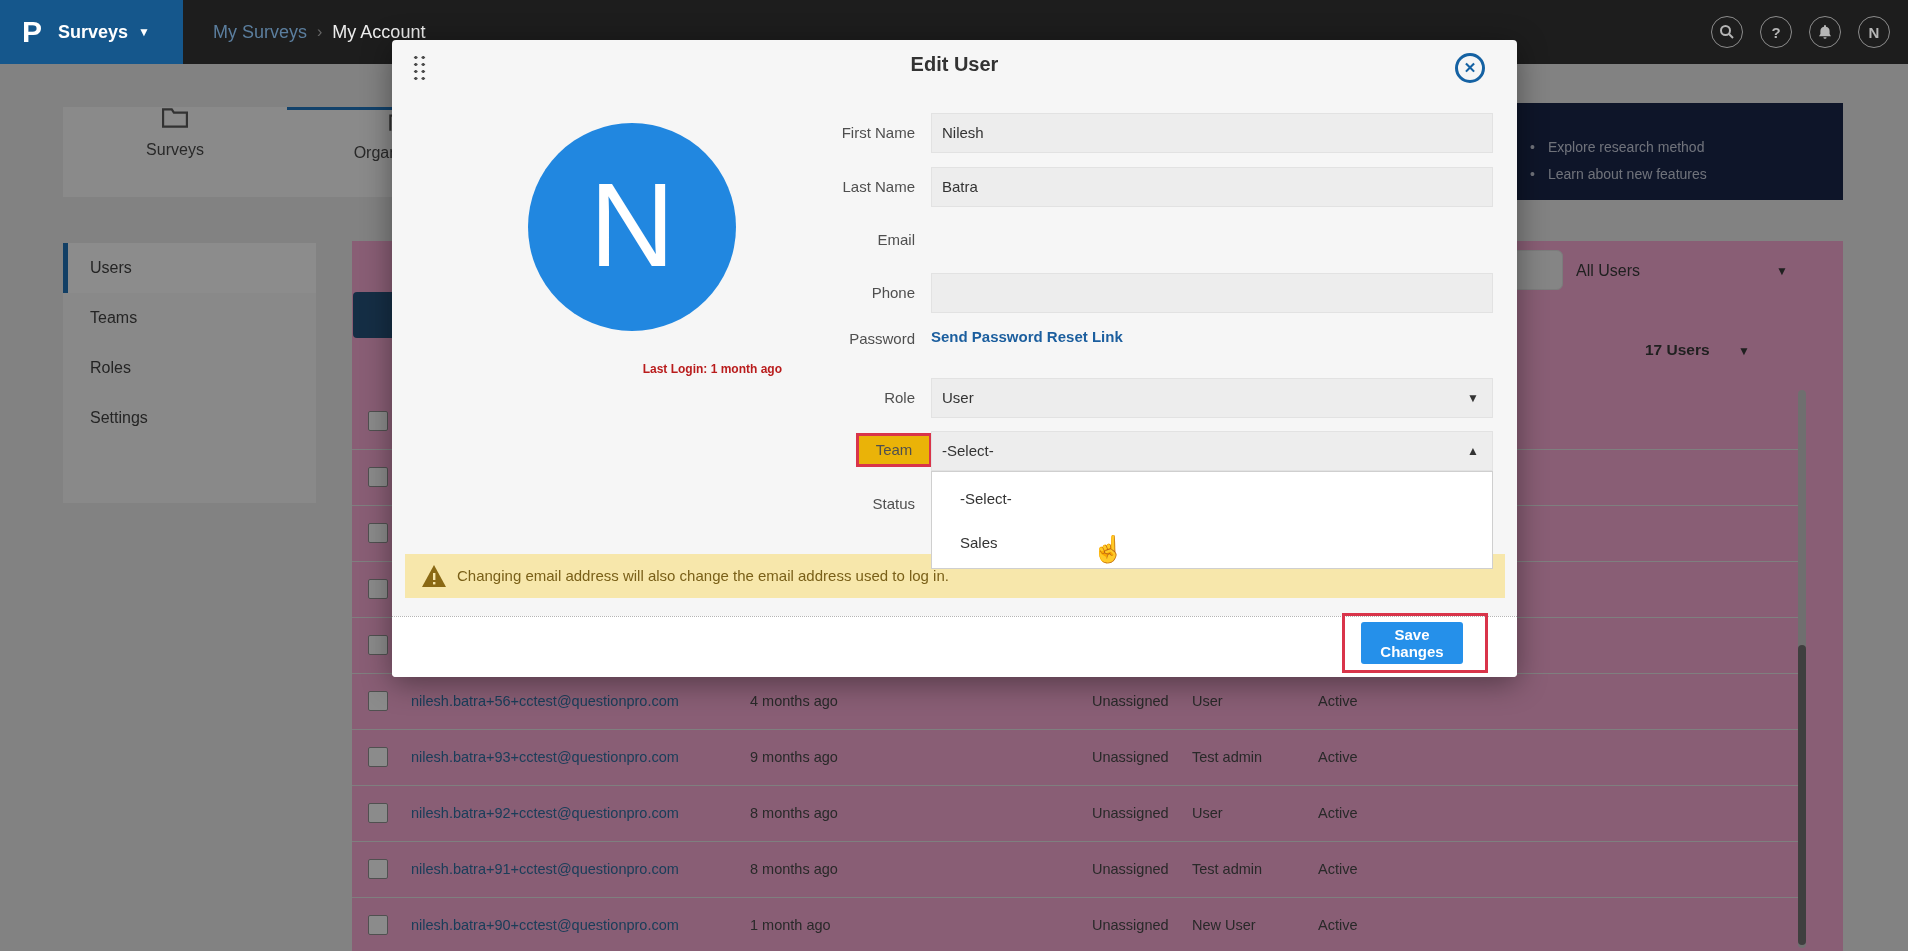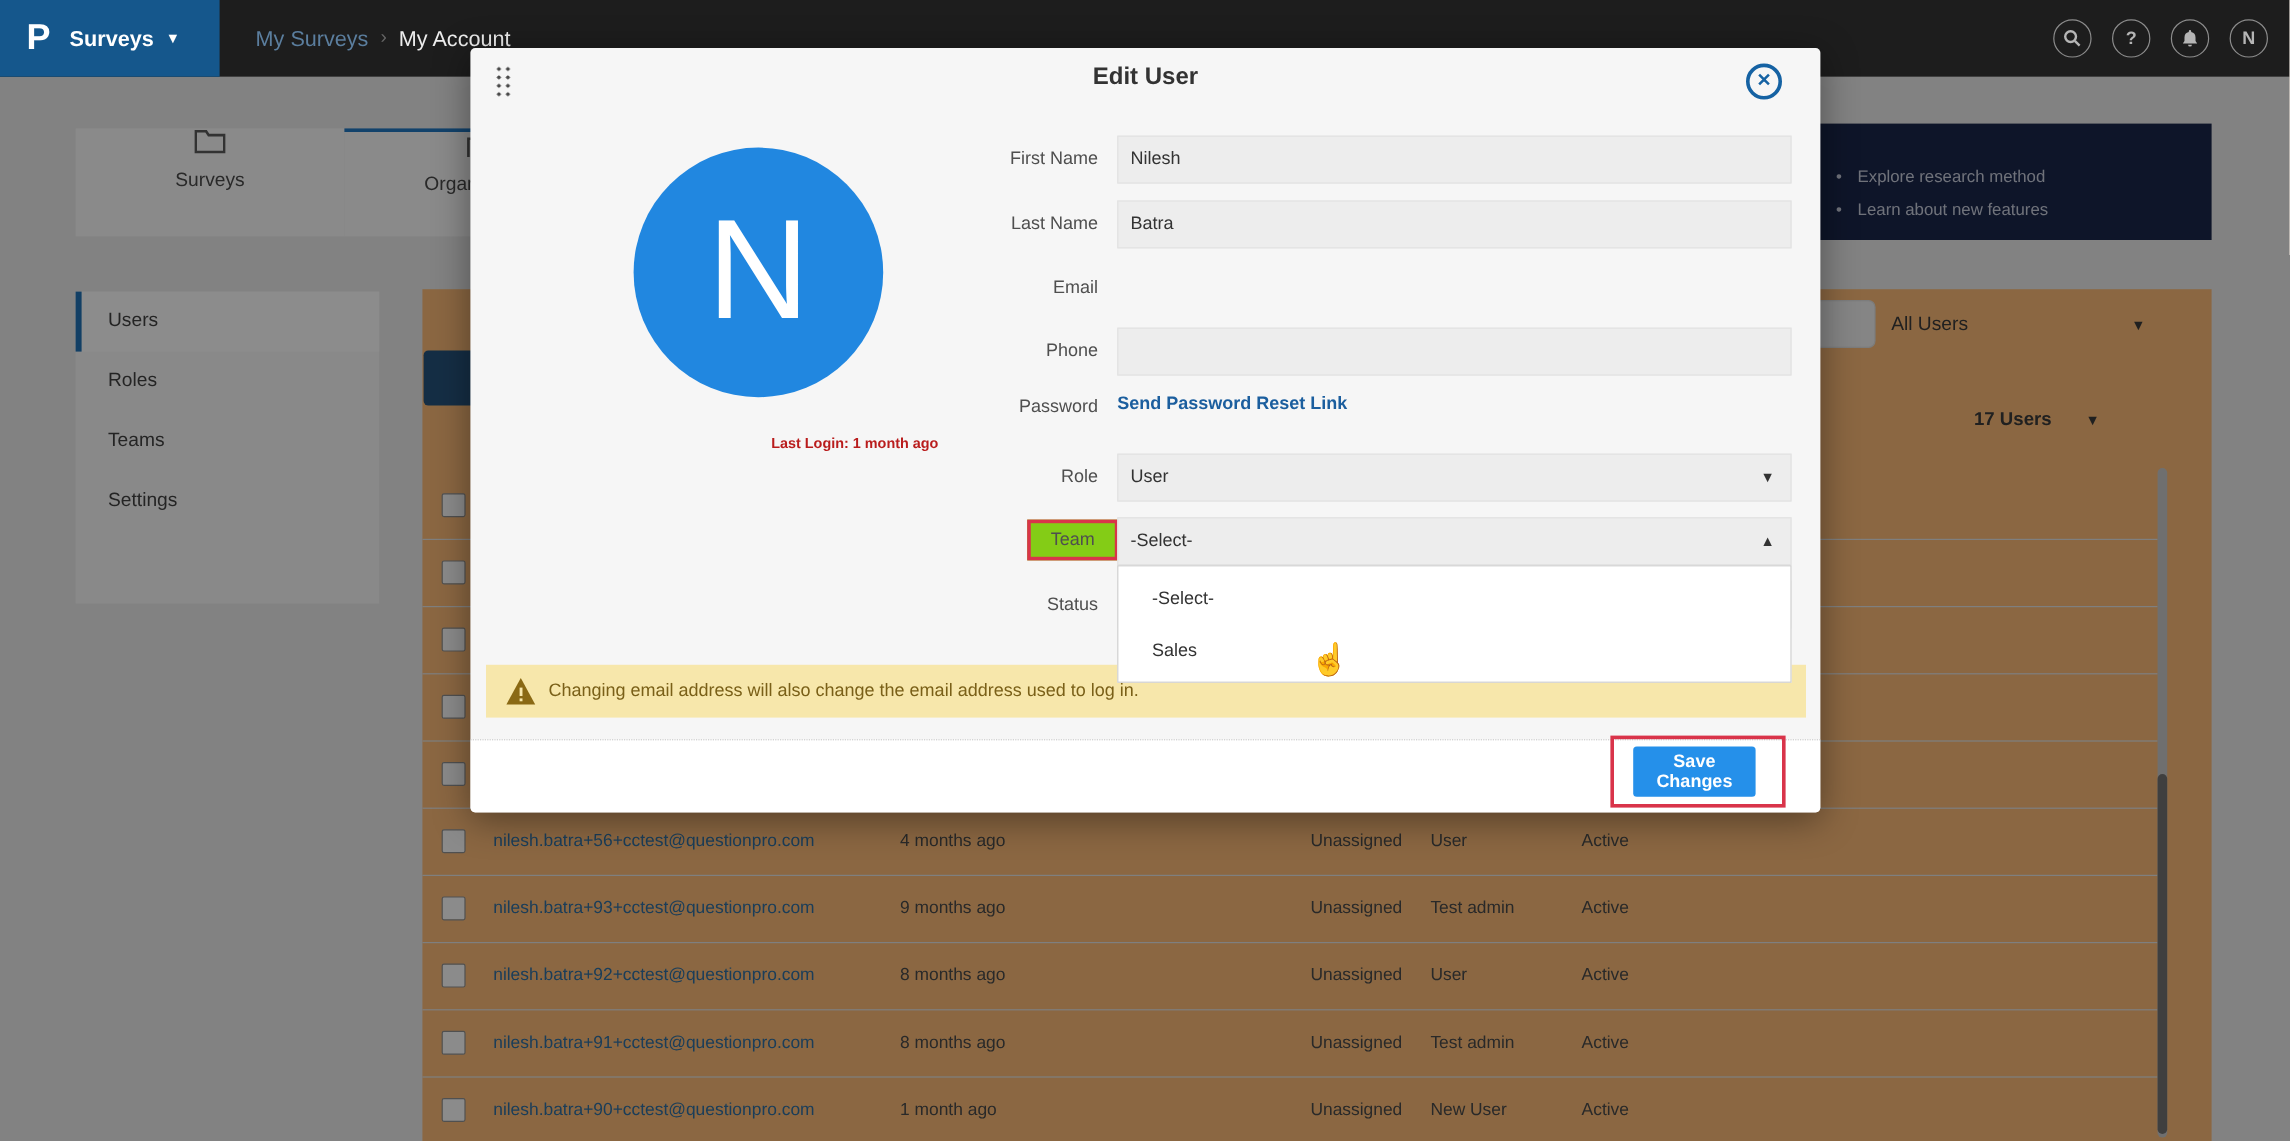--- a/index.html
+++ b/index.html
@@ -23,21 +23,21 @@
   .tab { position:absolute; top:107px; height:90px; width:224px; background:#fbfbfb; text-align:center; cursor:pointer; }
   .tab-surveys { left:63px; }
   .tab-org { left:287px; border-top:3px solid #1a73c0; }
   .tab .tab-icon { margin-top:16px; }
   .tab .tab-label { display:block; margin-top:8px; font-size:16px; color:#444; }
 
   .promo { position:absolute; left:1490px; top:103px; width:353px; height:97px; background:#121f45; z-index:5; padding:36px 0 0 58px; }
   .promo-item { color:#c9cede; font-size:14px; margin-bottom:11px; position:relative; cursor:pointer; }
   .promo-item::before { content:"•"; position:absolute; left:-18px; color:#c9cede; }
 
-  .card { position:absolute; left:352px; top:241px; width:1491px; height:710px; background:#fdba74; }
+  .card { position:absolute; left:352px; top:241px; width:1491px; height:710px; background:#f9a8d4; }
   .hidden-action-btn { position:absolute; left:1px; top:51px; width:108px; height:46px; background:#1f4e79; border-radius:4px; cursor:pointer; }
   .search-input { position:absolute; left:1081px; top:9px; width:130px; height:40px; background:#f1f1f1; border:1px solid #e0e0e0; border-radius:6px; }
   .all-users { position:absolute; left:1218px; top:11px; width:230px; height:38px; font-size:16px; color:#333; line-height:38px; padding-left:6px; cursor:pointer; }
   .all-users .caret { position:absolute; right:12px; top:0; font-size:12px; color:#333; }
   .user-count { position:absolute; left:1293px; top:100px; font-size:15.5px; font-weight:bold; color:#333; cursor:pointer; }
   .user-count .caret { margin-left:24px; font-size:12px; }
 
   .rows { position:absolute; left:0; top:153px; width:1446px; }
   .t-row { position:relative; height:56px; border-bottom:1px solid #e6e6e6; font-size:14.5px; }
   .chk { position:absolute; left:16px; top:17px; width:20px; height:20px; border:1px solid #8f8f8f; border-radius:2px; background:#fdfdfd; cursor:pointer; }
@@ -66,21 +66,21 @@
 
   .avatar { position:absolute; left:136px; top:83px; width:208px; height:208px; border-radius:50%; background:#2187e0; color:#fff; font-size:118px; text-align:center; line-height:205px; }
   .last-login { position:absolute; left:90px; top:322px; width:300px; text-align:right; font-size:12px; font-weight:bold; color:#b91c1c; }
 
   .f-label { position:absolute; left:403px; width:120px; text-align:right; font-size:15px; color:#4f4f4f; }
   .f-field { position:absolute; left:539px; width:562px; height:40px; background:#ededed; border:1px solid #e2e2e2; font-size:15px; color:#333; line-height:38px; padding-left:10px; }
   .f-select { cursor:pointer; }
   .f-select .caret { position:absolute; right:13px; top:0; font-size:12px; color:#333; }
   .pw-link { position:absolute; left:539px; top:288px; font-size:15px; font-weight:bold; color:#1b5e9e; cursor:pointer; }
 
-  .team-label-box { position:absolute; left:464px; top:393px; width:76px; height:34px; border:3px solid #d9344a; background:#84cc16; text-align:center; line-height:28px; font-size:15px; color:#4f4f4f; }
+  .team-label-box { position:absolute; left:464px; top:393px; width:76px; height:34px; border:3px solid #d9344a; background:#eab308; text-align:center; line-height:28px; font-size:15px; color:#4f4f4f; }
 
   .dropdown { position:absolute; left:539px; top:431px; width:562px; height:98px; background:#ffffff; border:1px solid #cfcfcf; padding-top:5px; z-index:60; }
   .dd-option { height:44px; line-height:44px; padding-left:28px; font-size:15px; color:#333; cursor:pointer; }
   .cursor-hand { position:absolute; left:700px; top:494px; font-size:26px; color:#222; z-index:61; }
 
   .warn { position:absolute; left:13px; top:514px; width:1100px; height:44px; background:#f7e7ab; }
   .warn-icon { position:absolute; left:16px; top:10px; }
   .warn-text { position:absolute; left:52px; top:0; line-height:44px; font-size:15px; color:#7a6018; }
 
   .m-footer { position:absolute; left:0; top:576px; width:1125px; height:61px; background:#ffffff; border-top:1px dotted #b5b5b5; border-radius:0 0 4px 4px; }
@@ -137,22 +137,22 @@
     <span class="tab-label">Organization</span>
   </div>
 
   <div class="promo">
     <div class="promo-item">Explore research method</div>
     <div class="promo-item">Learn about new features</div>
   </div>
 
   <div class="side">
     <div class="side-item active">Users</div>
+    <div class="side-item">Teams</div>
     <div class="side-item">Roles</div>
-    <div class="side-item">Teams</div>
     <div class="side-item">Settings</div>
   </div>
 
   <div class="card">
     <div class="hidden-action-btn"></div>
     <div class="search-input"></div>
     <div class="all-users">
       <span>All Users</span>
       <span class="caret">▼</span>
     </div>

